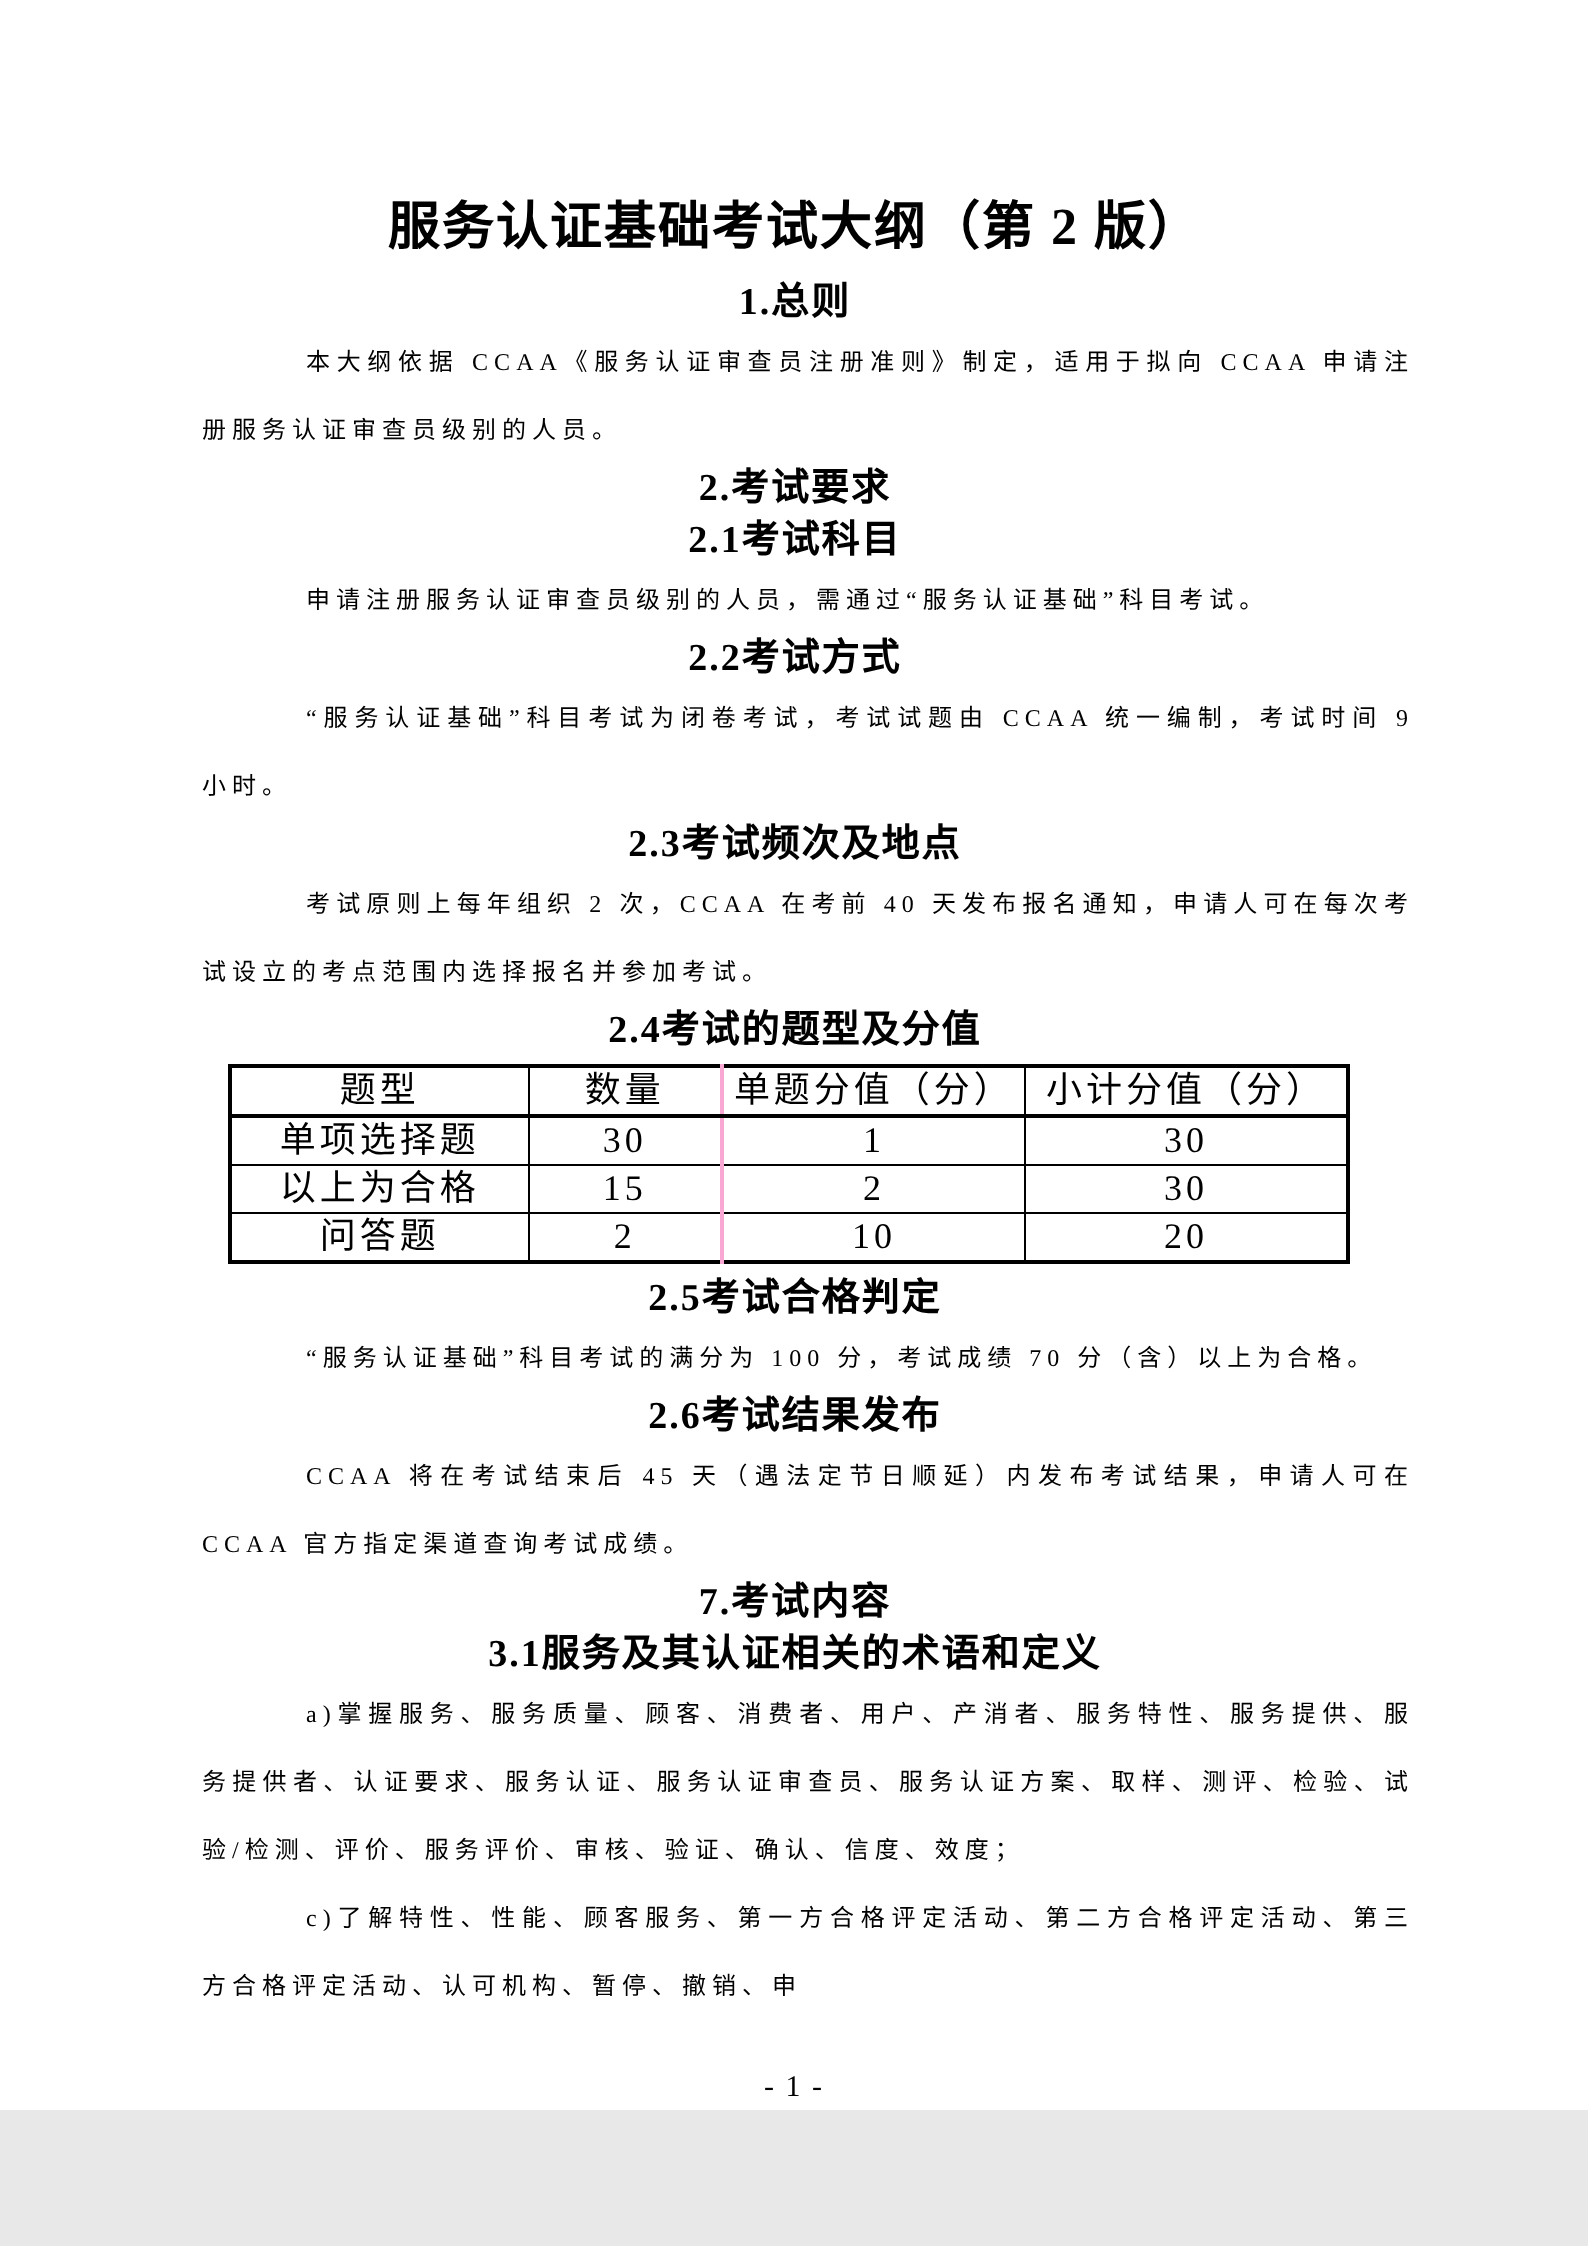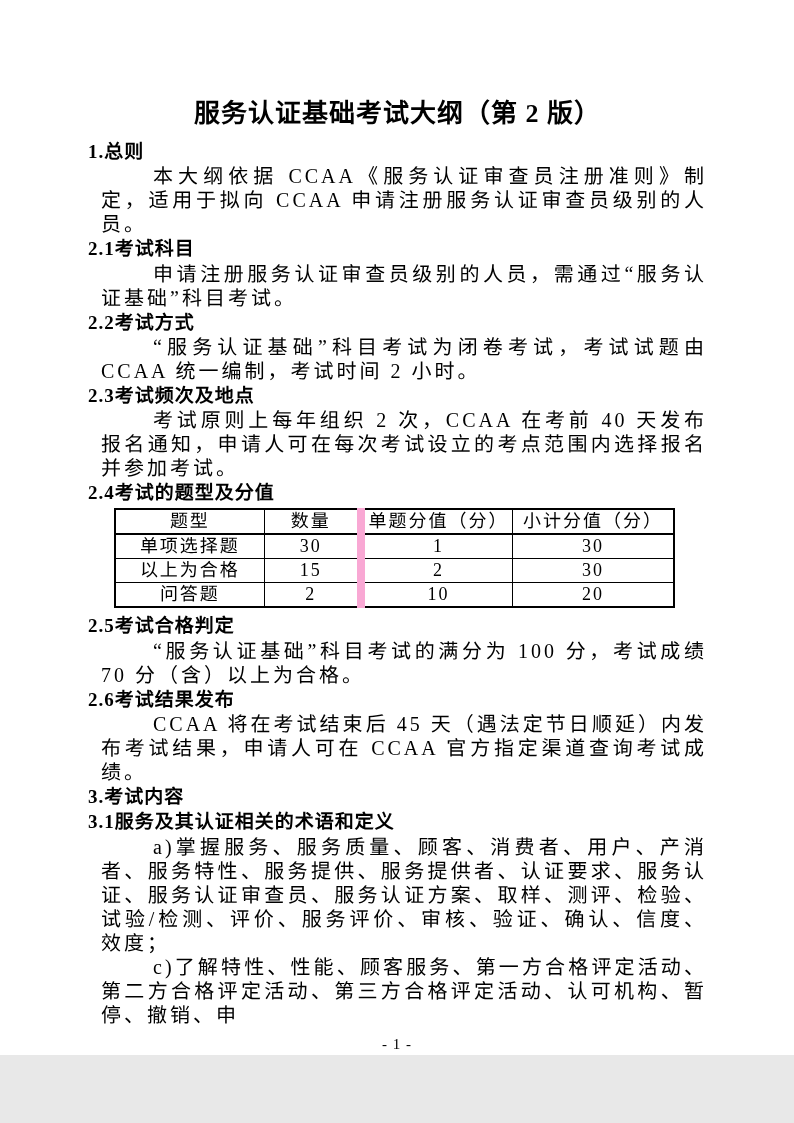--- a/index.html
+++ b/index.html
@@ -25,26 +25,27 @@
     text-align:center;
     letter-spacing:1px;
     white-space:nowrap;
   }
   .hd {
     font-weight:bold;
     font-size:19px;
     line-height:25.3px;
     letter-spacing:1px;
     white-space:nowrap;
+    text-align:center;
   }
   .para {
     margin:0;
     padding-left:13px;
-    font-size:20px;
-    line-height:24px;
+    font-size:12px;
+    line-height:34px;
     letter-spacing:3px;
     text-align:justify;
     text-indent:52px;
   }
   table.score-table {
     border-collapse:collapse;
     margin:3px 0 5px 26px;
     width:561px;
     table-layout:fixed;
     border:2px solid #000;
@@ -56,21 +57,21 @@
     text-align:center;
     vertical-align:middle;
     font-size:18px;
     font-weight:normal;
     letter-spacing:2px;
     line-height:23px;
     white-space:nowrap;
     overflow:hidden;
   }
   .score-table thead th { border-bottom:2px solid #000; }
-  .score-table th:nth-child(2), .score-table td:nth-child(2) { border-right:8px solid #f9a8d4; }
+  .score-table th:nth-child(2), .score-table td:nth-child(2) { border-right:2px solid #f9a8d4; }
   .col-type  { width:26.7%; }
   .col-count { width:17.3%; }
   .col-per   { width:27.1%; }
   .col-sub   { width:28.9%; }
   .footer {
     position:absolute;
     left:0; right:0;
     top:1036px;
     text-align:center;
     font-size:15px;
@@ -80,24 +81,25 @@
 </head>
 <body>
 
 <div class="page">
   <div class="content">
 
     <h1 class="doc-title">服务认证基础考试大纲（第 2 版）</h1>
 
     <div class="hd">1.总则</div>
     <p class="para">本大纲依据 CCAA《服务认证审查员注册准则》制定，适用于拟向 CCAA 申请注册服务认证审查员级别的人员。</p>
+    <div class="hd">2.考试要求</div>
     <div class="hd">2.1考试科目</div>
     <p class="para">申请注册服务认证审查员级别的人员，需通过“服务认证基础”科目考试。</p>
     <div class="hd">2.2考试方式</div>
-    <p class="para">“服务认证基础”科目考试为闭卷考试，考试试题由 CCAA 统一编制，考试时间 2 小时。</p>
+    <p class="para">“服务认证基础”科目考试为闭卷考试，考试试题由 CCAA 统一编制，考试时间 9 小时。</p>
     <div class="hd">2.3考试频次及地点</div>
     <p class="para">考试原则上每年组织 2 次，CCAA 在考前 40 天发布报名通知，申请人可在每次考试设立的考点范围内选择报名并参加考试。</p>
     <div class="hd">2.4考试的题型及分值</div>
 
     <table class="score-table">
       <colgroup>
         <col class="col-type">
           <col class="col-count">
           <col class="col-per">
           <col class="col-sub">
@@ -129,21 +131,21 @@
           <td>10</td>
           <td>20</td>
         </tr>
       </tbody>
     </table>
 
     <div class="hd">2.5考试合格判定</div>
     <p class="para">“服务认证基础”科目考试的满分为 100 分，考试成绩 70 分（含）以上为合格。</p>
     <div class="hd">2.6考试结果发布</div>
     <p class="para">CCAA 将在考试结束后 45 天（遇法定节日顺延）内发布考试结果，申请人可在 CCAA 官方指定渠道查询考试成绩。</p>
-    <div class="hd">3.考试内容</div>
+    <div class="hd">7.考试内容</div>
     <div class="hd">3.1服务及其认证相关的术语和定义</div>
     <p class="para">a)掌握服务、服务质量、顾客、消费者、用户、产消者、服务特性、服务提供、服务提供者、认证要求、服务认证、服务认证审查员、服务认证方案、取样、测评、检验、试验/检测、评价、服务评价、审核、验证、确认、信度、效度；</p>
     <p class="para">c)了解特性、性能、顾客服务、第一方合格评定活动、第二方合格评定活动、第三方合格评定活动、认可机构、暂停、撤销、申</p>
 
   </div>
 
   <div class="footer">- 1 -</div>
 </div>
 
 </body></html>

